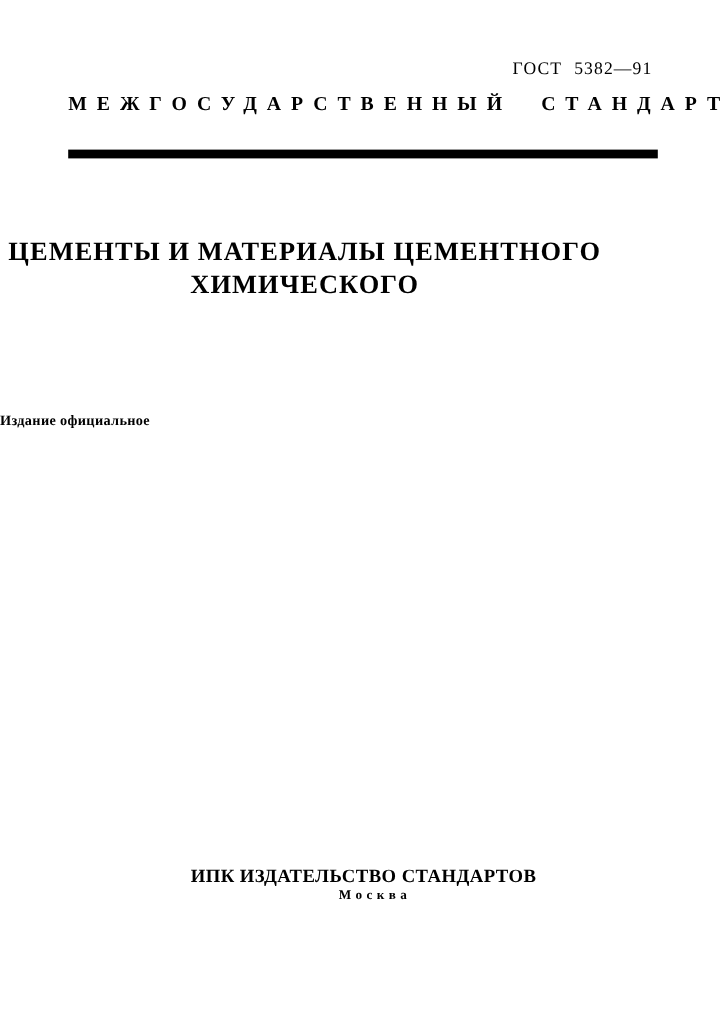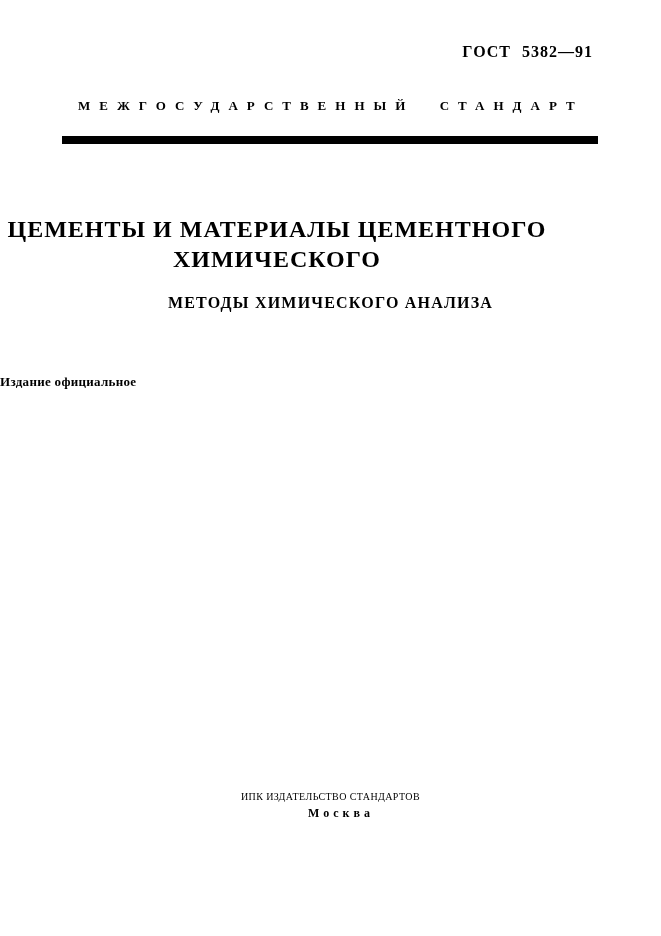--- a/index.html
+++ b/index.html
@@ -17,41 +17,40 @@
   }
   .page {
     position: relative;
     width: 661px;
     height: 936px;
     background: var(--paper);
     overflow: hidden;
   }
   .doc-code {
     position: absolute;
-    top: 42px;
+    top: 53px;
     right: 68px;
     font-size: 16px;
-    font-weight: bold;
+    font-weight: normal;
     letter-spacing: 1px;
     word-spacing: 6px;
     line-height: 20px;
     white-space: nowrap;
   }
   .category {
     position: absolute;
-    top: 96px;
+    top: 84px;
     left: 62px;
     width: 538px;
-    font-size: 13px;
+    font-size: 18px;
     font-weight: bold;
     letter-spacing: 9px;
     word-spacing: 13px;
     line-height: 20px;
     white-space: nowrap;
-    margin-left: 16px;
   }
   .rule {
     position: absolute;
     top: 136px;
     left: 62px;
     width: 536px;
     height: 8px;
     background: var(--ink);
   }
   .title {
@@ -88,22 +87,22 @@
     line-height: 18px;
   }
   .imprint {
     position: absolute;
     top: 789px;
     left: 0;
     width: 661px;
     text-align: center;
   }
   .publisher {
-    font-size: 10px;
-    font-weight: normal;
+    font-size: 17px;
+    font-weight: bold;
     letter-spacing: 0.4px;
     line-height: 16px;
     text-align: center;
   }
   .city {
     font-size: 12px;
     font-weight: bold;
     letter-spacing: 4px;
     padding-left: 21px; 
     line-height: 16px;
@@ -118,21 +117,20 @@
 
   <div class="category">МЕЖГОСУДАРСТВЕННЫЙ СТАНДАРТ</div>
 
   <div class="rule"></div>
 
   <h1 class="title">
     <span class="title-line">ЦЕМЕНТЫ И МАТЕРИАЛЫ ЦЕМЕНТНОГО</span>
     <span class="title-line">ХИМИЧЕСКОГО</span>
   </h1>
 
-  <div class="subtitle">МЕТОДЫ ХИМИЧЕСКОГО АНАЛИЗА</div>
 
   <div class="edition">Издание официальное</div>
 
   <div class="imprint">
     <div class="publisher">ИПК ИЗДАТЕЛЬСТВО СТАНДАРТОВ</div>
     <div class="city">Москва</div>
   </div>
 
 </div>
 

